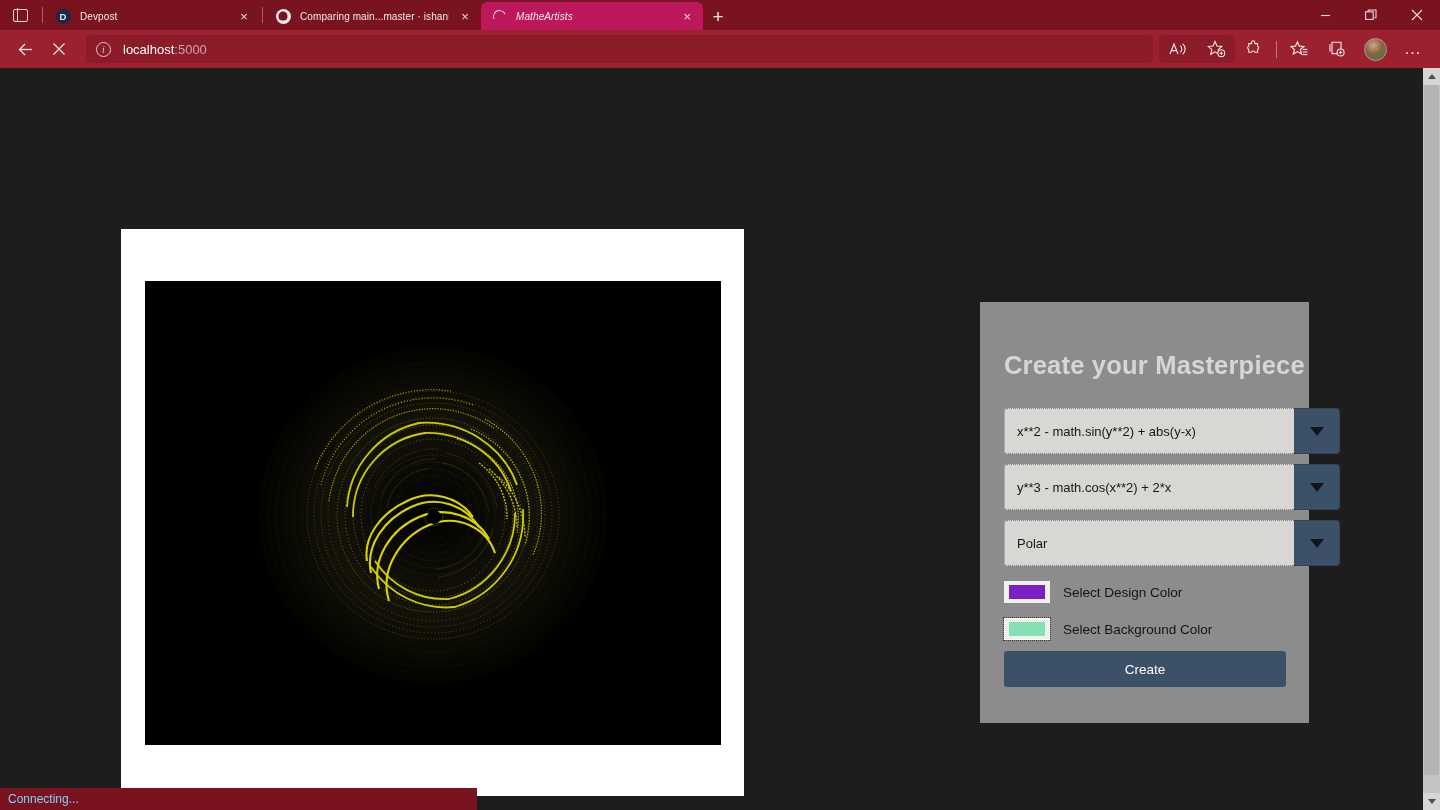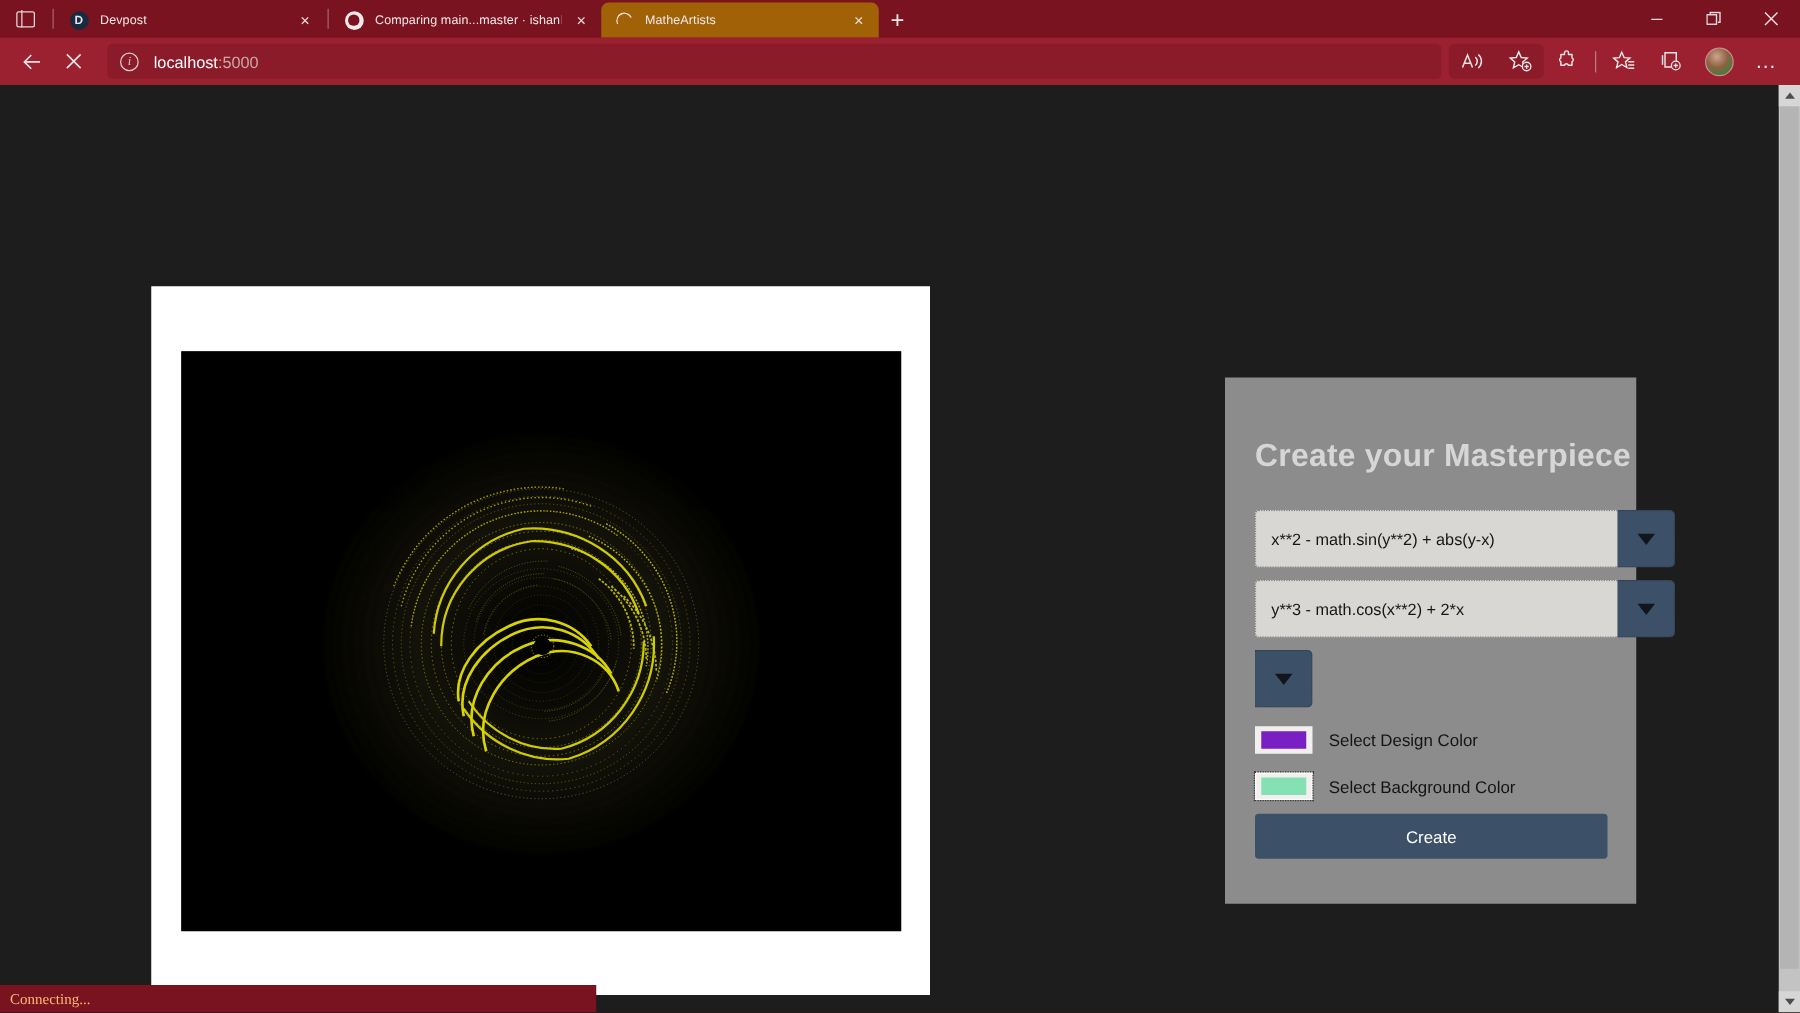--- a/index.html
+++ b/index.html
@@ -34,21 +34,21 @@
   .tab-divider { width: 1px; height: 16px; background: #a9616c; align-self: center; margin: 0 2px; }
 
   .tab {
     height: 28px; display: flex; align-items: center;
     border-radius: 6px 6px 0 0;
     padding: 0 6px 0 10px;
     position: relative; overflow: hidden;
     cursor: default;
   }
   .tab.inactive { background: transparent; }
-  .tab.active { background: #a16207; }
+  .tab.active { background: #be185d; font-style: italic; }
   .tab-favicon {
     width: 16px; height: 16px; flex: 0 0 16px; margin-right: 9px;
     display: flex; align-items: center; justify-content: center;
   }
   .tab-title {
     font-size: 10px; color: #f2e9ea; white-space: nowrap; overflow: hidden;
     flex: 1 1 auto; letter-spacing: .1px;
   }
   .tab-close {
     width: 20px; height: 20px; flex: 0 0 20px; margin-left: 6px;
@@ -192,21 +192,21 @@
     display: flex; align-items: center; justify-content: center;
     cursor: pointer;
   }
 
   
   .status-bar {
     position: absolute; left: 0; bottom: 0; height: 22px; width: 477px;
     background: #7a1320; display: flex; align-items: center;
     padding-left: 8px;
   }
-  .status-text { font-size: 12px; color: #fdba74; font-family: Liberation Serif, serif; }
+  .status-text { font-size: 12px; color: #7dd3fc; }
 
   
   .scrollbar {
     flex: 0 0 17px; width: 17px; background: #c3c3c3;
     display: flex; flex-direction: column; align-items: center;
     justify-content: space-between; position: relative;
   }
   .sb-tri-up { width:0;height:0;border-left:4px solid transparent;border-right:4px solid transparent;border-bottom:5px solid #4d4d4d; }
   .sb-tri-down { width:0;height:0;border-left:4px solid transparent;border-right:4px solid transparent;border-top:5px solid #4d4d4d; }
   .sb-thumb { position:absolute; top:17px; left:1px; width:15px; height:690px; background:#b4b4b4; }
@@ -465,20 +465,21 @@
         </div>
 
         <div class="field f2">
           <div class="select-face">y**3 - math.cos(x**2) + 2*x</div>
           <div class="select-arrow">
             <span class="arrow-tri"></span>
           </div>
         </div>
 
         <div class="field f3">
+          <div class="select-face">Polar</div>
           <div class="select-arrow">
             <span class="arrow-tri"></span>
           </div>
         </div>
 
         <div class="color-row c1">
           <div class="swatch-box">
             <div class="swatch" style="background:#7a1fc3"></div>
           </div>
           <div class="color-label">Select Design Color</div>

